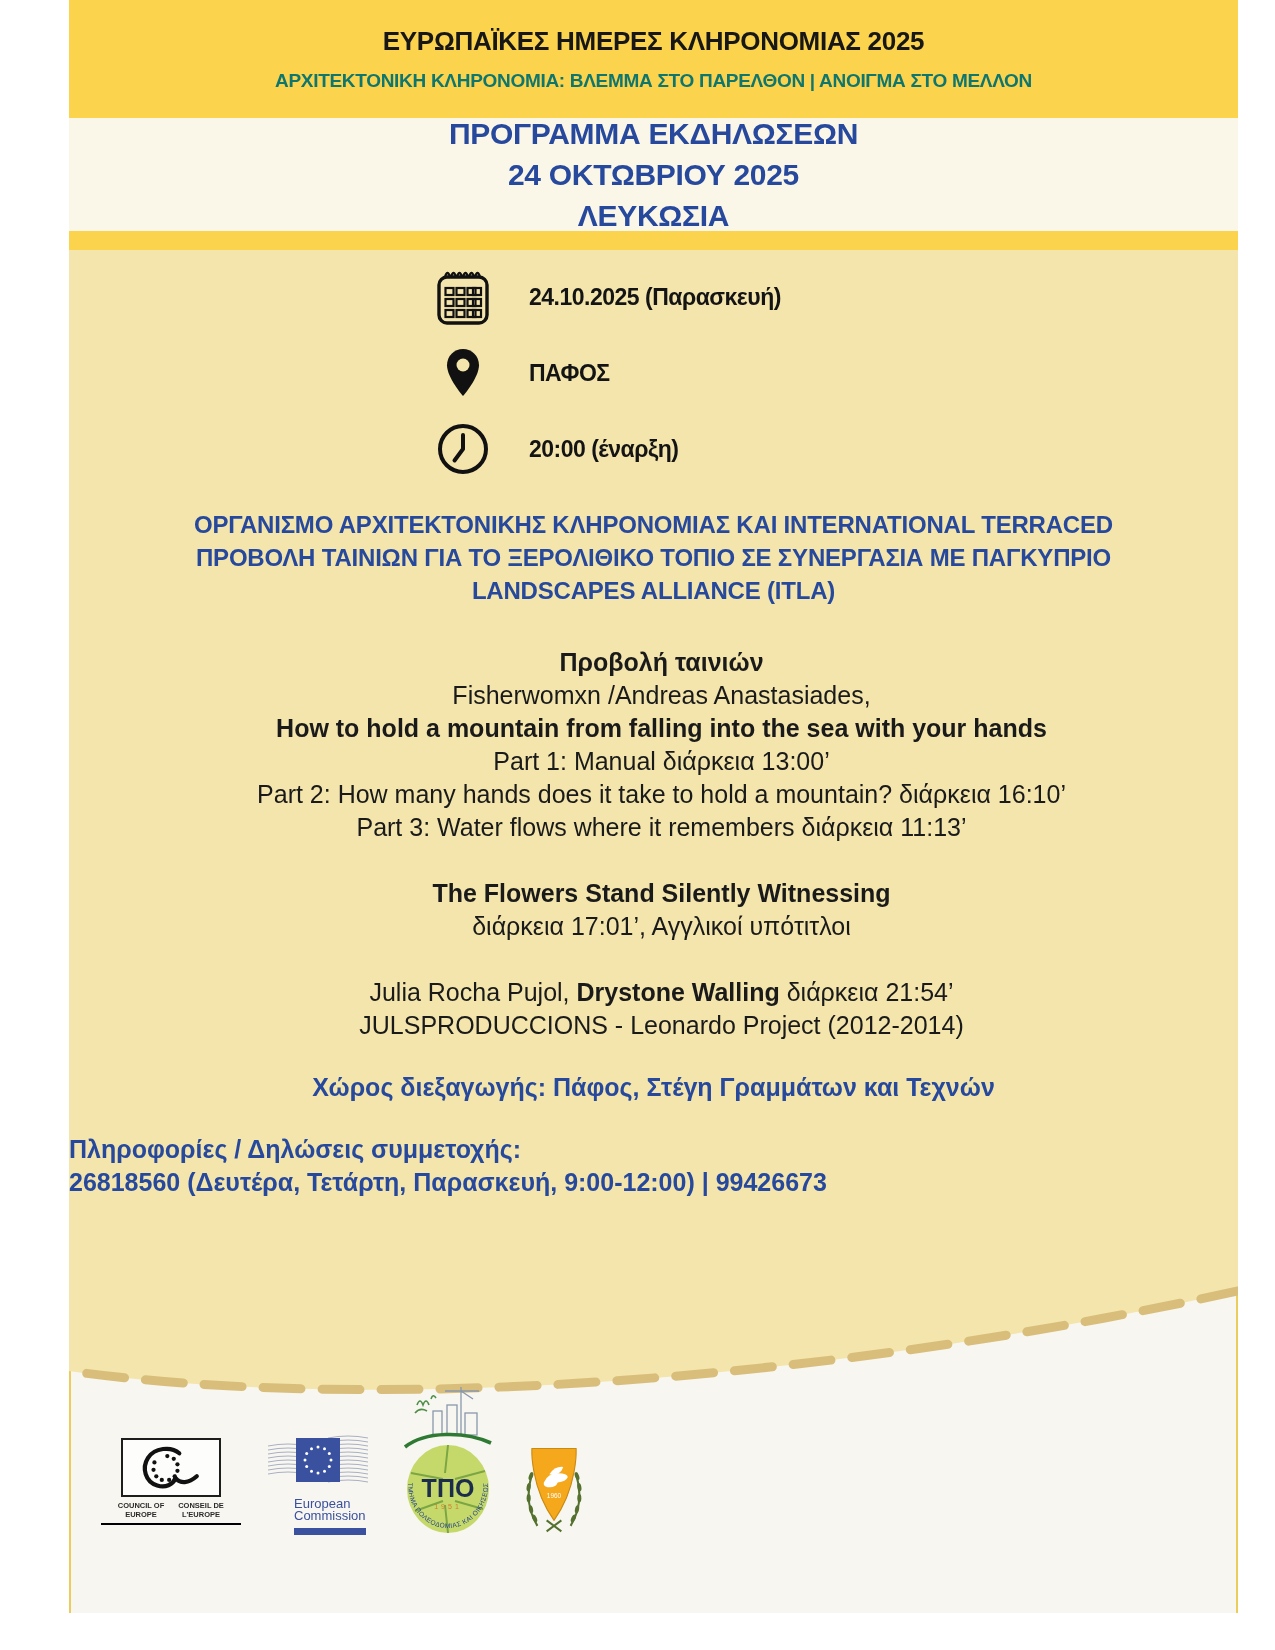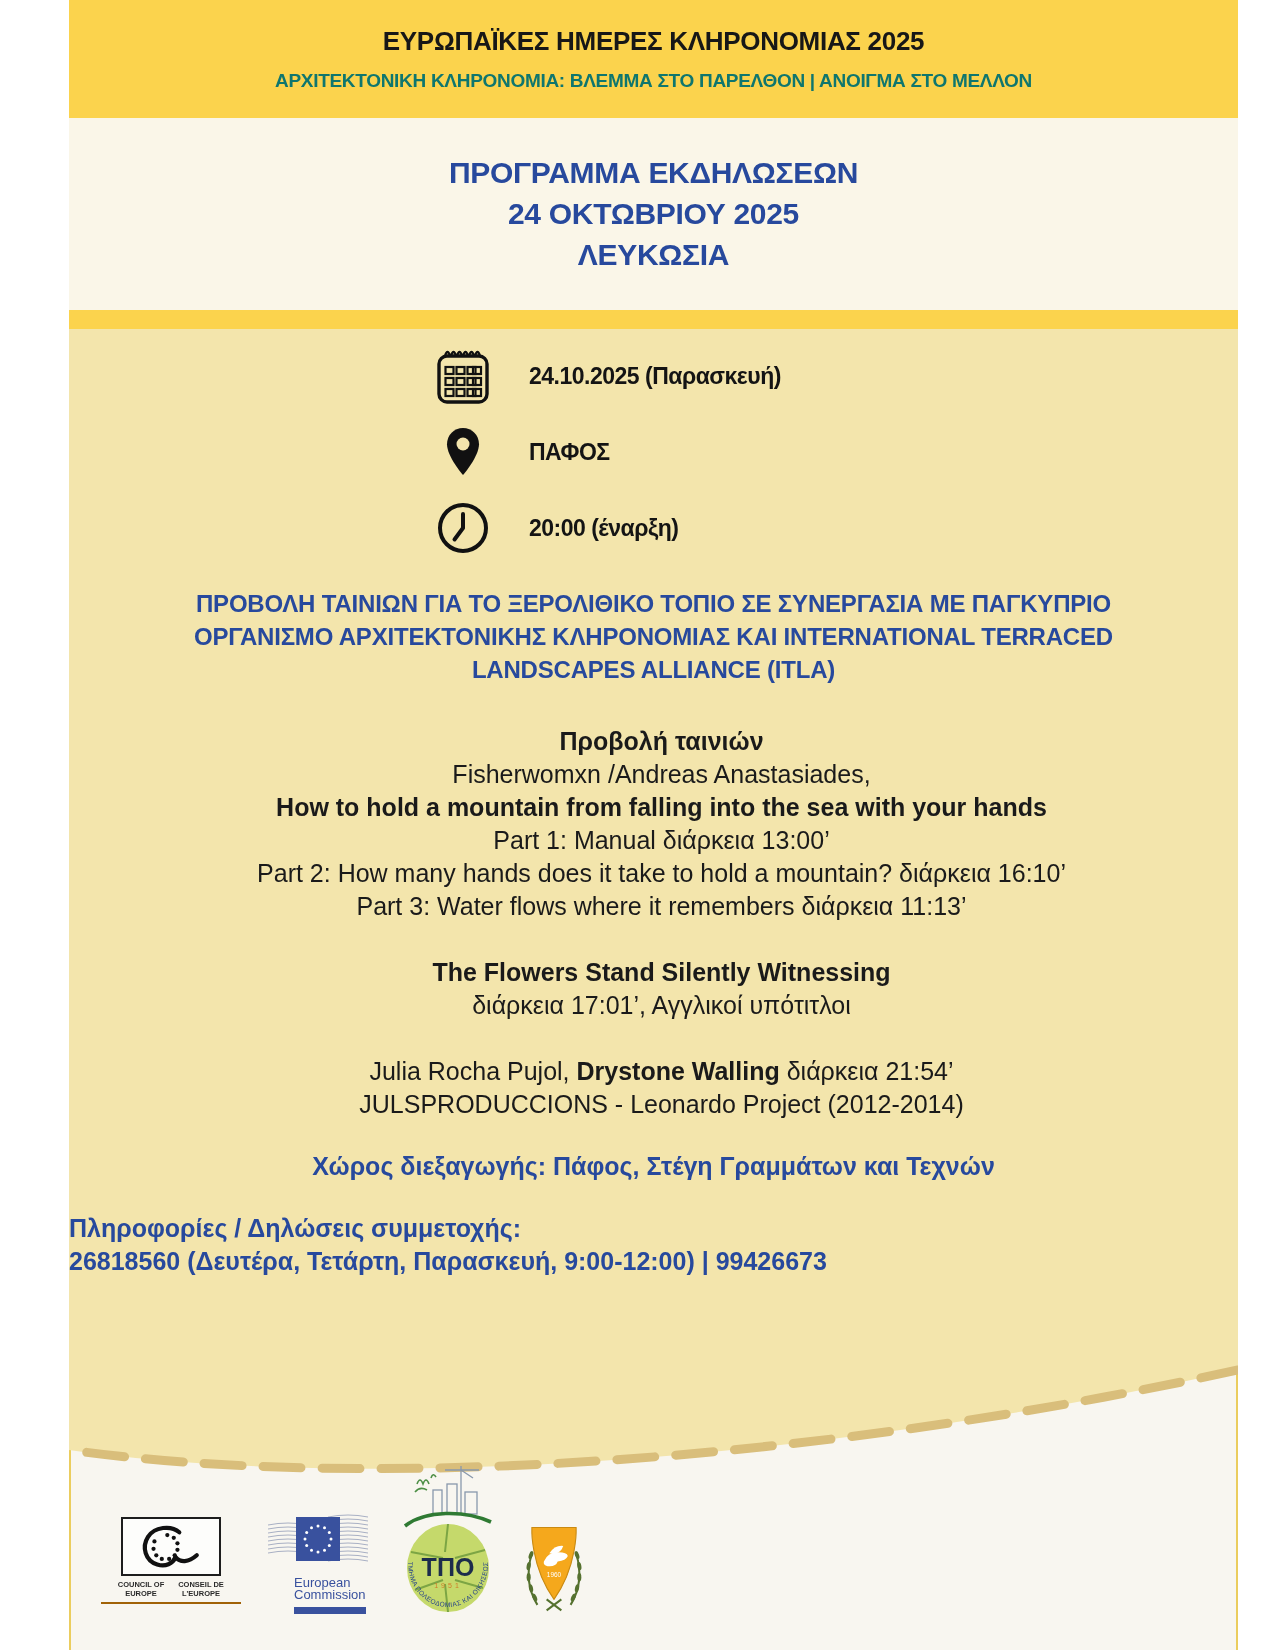--- a/index.html
+++ b/index.html
@@ -7,21 +7,21 @@
         font-family:"Liberation Sans","DejaVu Sans",sans-serif;overflow:hidden;}
   .column{position:absolute;left:53px;top:0;width:1169px;padding-left:16px;}
 
   
   .band-top{height:118px;background:#FBD34D;display:flex;flex-direction:column;
             justify-content:center;align-items:center;gap:13px;}
   .band-top .l1{font-size:26px;font-weight:bold;color:#171717;letter-spacing:-0.3px;}
   .band-top .l2{font-size:19px;font-weight:bold;color:#0f766e;letter-spacing:-0.3px;}
 
   
-  .band-program{height:192px;background:#FAF6E8;display:flex;flex-direction:column;
+  .band-program{height:113px;background:#FAF6E8;display:flex;flex-direction:column;
                 justify-content:center;align-items:center;gap:3px;}
   .band-program div{font-size:30px;font-weight:bold;color:#27499D;letter-spacing:-0.3px;line-height:38px;}
 
   .band-sep{height:19px;background:#FBD34D;}
 
   
   .body-main{height:1013px;background:#F3E5AC;color:#1A1A1A;}
   .info-rows{padding:16px 0 0 362px;display:flex;flex-direction:column;gap:14px;}
   .info-row{display:flex;align-items:center;gap:34px;height:62px;}
   .info-icon{width:64px;display:flex;justify-content:center;align-items:center;}
@@ -39,21 +39,21 @@
   .bottom-wrap{position:relative;height:350px;background:#F8F6F0;box-sizing:border-box;
                border-left:2px solid #EBCD5E;border-right:2px solid #EBCD5E;}
   .curve-svg{position:absolute;top:0;left:-2px;display:block;}
   .logos-row{position:absolute;left:30px;bottom:62px;display:flex;align-items:flex-end;}
 
   
   .coe{width:140px;margin-right:25px;margin-bottom:26px;}
   .coe-box{width:96px;height:55px;border:2px solid #1d1d1d;background:#fdfdfb;margin:0 auto;
            display:flex;align-items:center;justify-content:center;}
   .coe-text{display:flex;justify-content:center;gap:10px;margin-top:5px;
-            border-bottom:2px solid #a16207;padding-bottom:4px;}
+            border-bottom:2px solid #000000;padding-bottom:4px;}
   .coe-text div{width:50px;font-size:7.5px;font-weight:bold;color:#2a2a2a;text-align:center;line-height:8.5px;}
 
   
   .ec{width:104px;margin-right:33px;margin-bottom:16px;}
   .ec-text{font-size:13px;line-height:12px;color:#39519E;margin:4px 0 0 28px;}
   .ec-bar{width:72px;height:7px;background:#39519E;margin:6px 0 0 28px;}
 
   
   .tpo{width:90px;margin-right:26px;margin-bottom:0px;}
 
@@ -121,22 +121,22 @@
             <svg width="54" height="54" viewBox="0 0 54 54">
               <circle cx="27" cy="27" r="23" fill="none" stroke="#111" stroke-width="4"></circle>
               <path d="M27 13 L27 27 L18.5 38.5" fill="none" stroke="#111" stroke-width="4" stroke-linecap="round" stroke-linejoin="round"></path>
             </svg>
           </span>
           <span class="info-text">20:00 (έναρξη)</span>
         </div>
       </div>
 
       <div class="intro">
+        <div>ΟΡΓΑΝΙΣΜΟ ΑΡΧΙΤΕΚΤΟΝΙΚΗΣ ΚΛΗΡΟΝΟΜΙΑΣ ΚΑΙ INTERNATIONAL TERRACED</div>
         <div>ΠΡΟΒΟΛΗ ΤΑΙΝΙΩΝ ΓΙΑ ΤΟ ΞΕΡΟΛΙΘΙΚΟ ΤΟΠΙΟ ΣΕ ΣΥΝΕΡΓΑΣΙΑ ΜΕ ΠΑΓΚΥΠΡΙΟ</div>
-        <div>ΟΡΓΑΝΙΣΜΟ ΑΡΧΙΤΕΚΤΟΝΙΚΗΣ ΚΛΗΡΟΝΟΜΙΑΣ ΚΑΙ INTERNATIONAL TERRACED</div>
         <div>LANDSCAPES ALLIANCE (ITLA)</div>
       </div>
 
       <div class="films">
         <div class="b">Προβολή ταινιών</div>
         <div>Fisherwomxn /Andreas Anastasiades,</div>
         <div class="b">How to hold a mountain from falling into the sea with your hands</div>
         <div>Part 1: Manual διάρκεια 13:00’</div>
         <div>Part 2: How many hands does it take to hold a mountain? διάρκεια 16:10’</div>
         <div>Part 3: Water flows where it remembers διάρκεια 11:13’</div>

